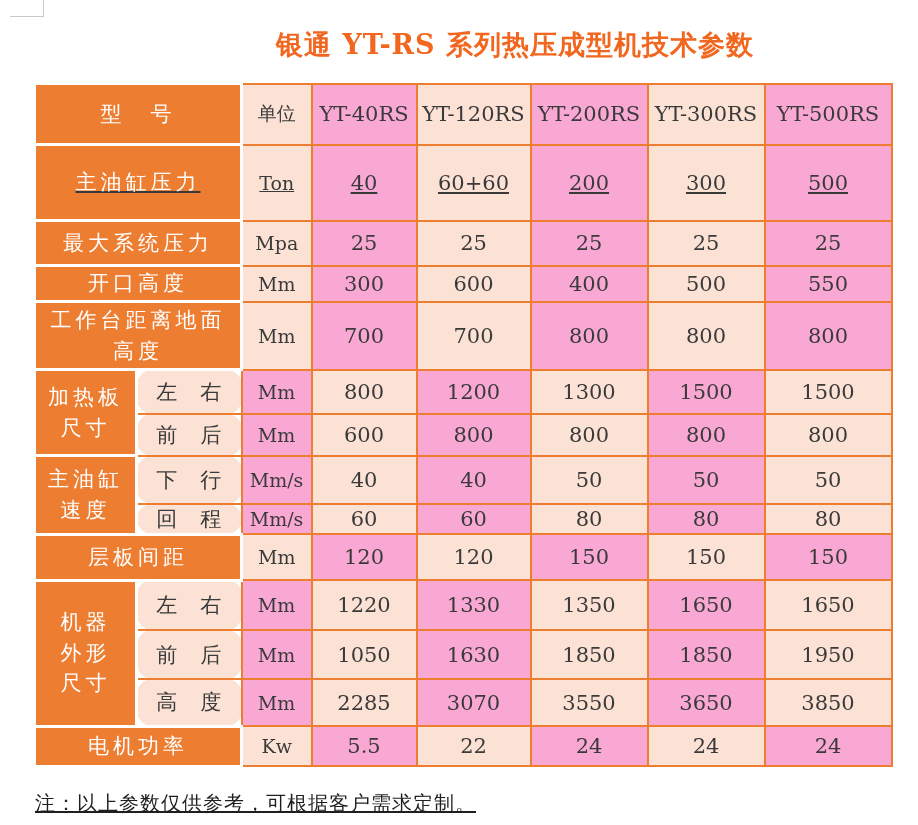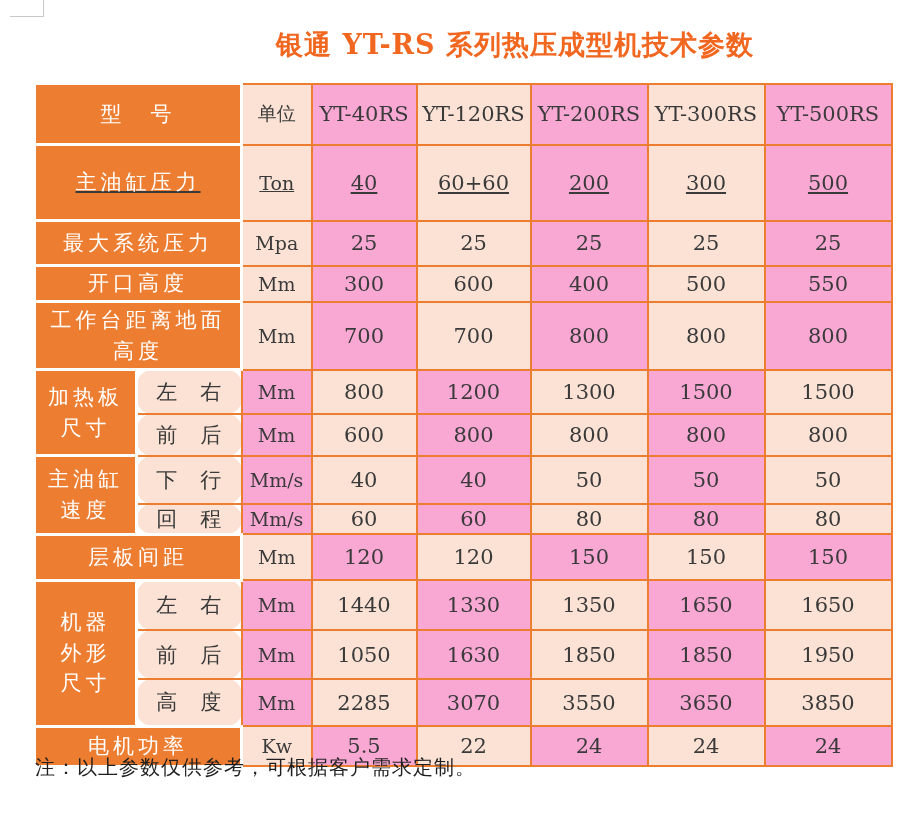--- a/index.html
+++ b/index.html
@@ -52,22 +52,22 @@
   .spec tr:nth-child(7){height:42px;}
   .spec tr:nth-child(8){height:48px;}
   .spec tr:nth-child(9){height:27px;}
   .spec tr:nth-child(10){height:46px;}
   .spec tr:nth-child(11){height:50px;}
   .spec tr:nth-child(12){height:49px;}
   .spec tr:nth-child(13){height:47px;}
   .spec tr:nth-child(14){height:40px;}
 
   .note{
-    position:absolute;left:35px;top:754px;
-    font-size:20px;color:#1f1f1f;letter-spacing:1px;
+    position:absolute;left:35px;top:790px;
+    font-size:20px;color:#1f1f1f;letter-spacing:1px;text-decoration:underline;
   }
 </style>
 </head>
 <body>
 
 <div class="corner-v"></div>
 <div class="corner-h"></div>
 
 <div class="title-wrap">
   <span class="title">银通 YT-RS 系列热压成型机技术参数</span>
@@ -190,21 +190,21 @@
       <td class="a">150</td>
       <td class="b">150</td>
     </tr>
 
     <tr>
       <td class="lbl" rowspan="3">机器
 外形
 尺寸</td>
       <td class="sub">左　右</td>
       <td class="b unit">Mm</td>
-      <td class="a">1440</td>
+      <td class="a">1220</td>
       <td class="b">1330</td>
       <td class="a">1350</td>
       <td class="b">1650</td>
       <td class="a">1650</td>
     </tr>
 
     <tr>
       <td class="sub">前　后</td>
       <td class="b unit">Mm</td>
       <td class="a">1050</td>

